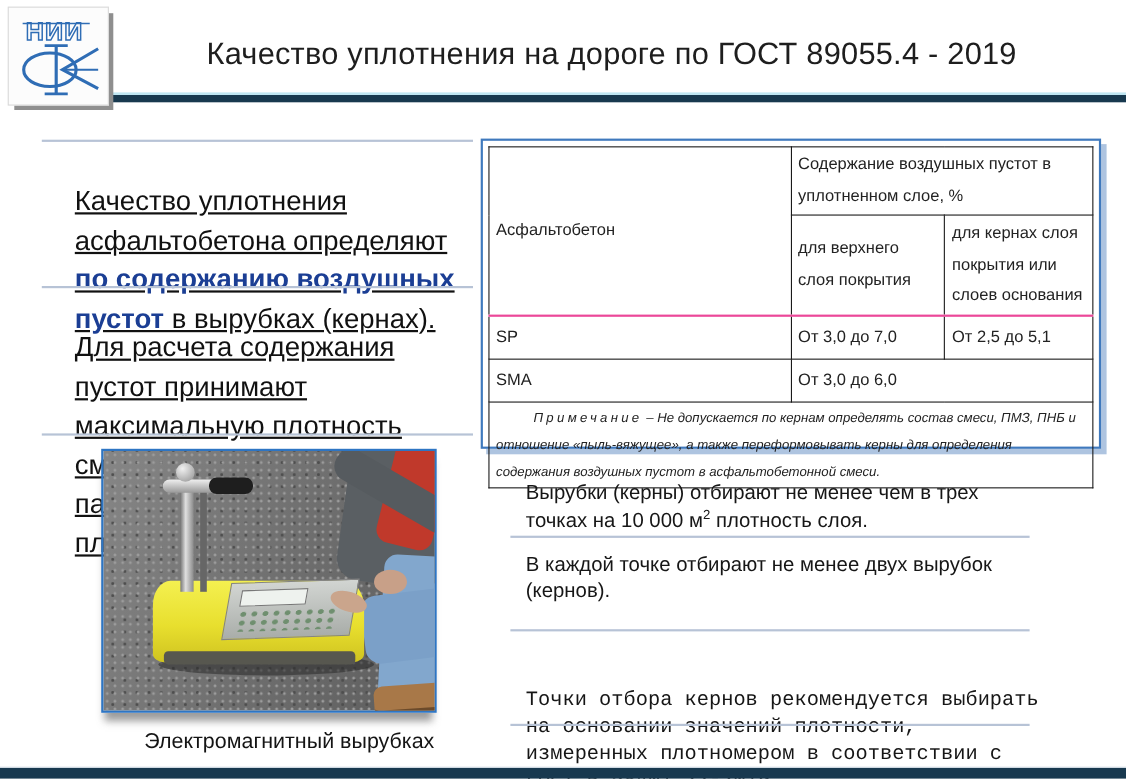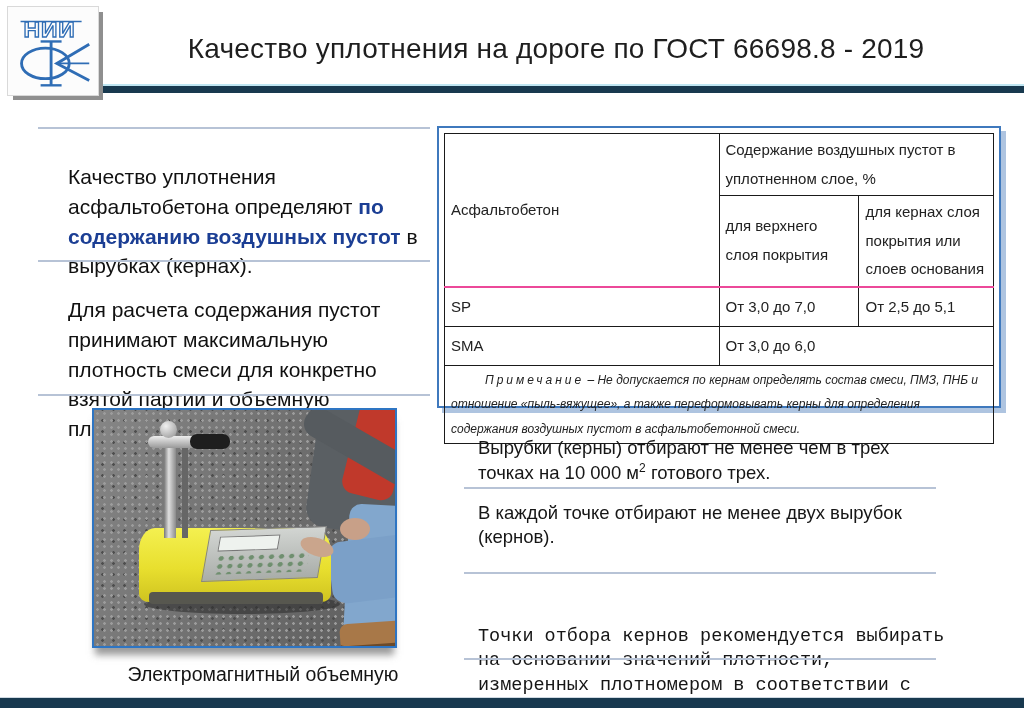--- a/index.html
+++ b/index.html
@@ -30,21 +30,21 @@
   }
   
   .hr{position:absolute;height:2px;background:#b7c3d6;}
   .hr-l1{left:38px;top:127px;width:392px;}
   .hr-l2{left:38px;top:260px;width:392px;}
   .hr-l3{left:38px;top:394px;width:392px;}
   .hr-r1{left:464px;top:487px;width:472px;}
   .hr-r2{left:464px;top:572px;width:472px;}
   .hr-r3{left:464px;top:658px;width:472px;}
   
-  .ltext{position:absolute;left:68px;width:352px;font-size:21px;line-height:1.42;color:#111;}
+  .ltext{position:absolute;left:68px;width:352px;font-size:25px;line-height:1.42;color:#111;text-decoration:underline;}
   .lblock1{top:141px;}
   .lblock2{top:274px;}
   .hl{color:#1b3e94;font-weight:bold;}
   
   .tbl-frame{
     position:absolute;left:437px;top:126px;width:564px;height:282px;
     background:#fff;border:2px solid #3f79bd;box-sizing:border-box;
     padding:5px;box-shadow:5px 5px 0 0 rgba(108,148,198,0.55);
   }
   table.spec{
@@ -116,21 +116,21 @@
     <text x="13" y="28" font-size="24" font-weight="bold" fill="none" stroke="#2f6db5" stroke-width="1.4" letter-spacing="1">НИИ</text>
     <line x1="10" y1="12" x2="74" y2="12" stroke="#2f6db5" stroke-width="1.5"></line>
     <ellipse cx="36" cy="56" rx="25" ry="16" fill="none" stroke="#2f6db5" stroke-width="3"></ellipse>
     <line x1="42" y1="33" x2="42" y2="79" stroke="#2f6db5" stroke-width="3"></line>
     <line x1="31" y1="33" x2="53" y2="33" stroke="#2f6db5" stroke-width="2.5"></line>
     <line x1="31" y1="79" x2="53" y2="79" stroke="#2f6db5" stroke-width="2.5"></line>
     <polyline points="82,36 48,56 82,74" fill="none" stroke="#2f6db5" stroke-width="3"></polyline>
     <line x1="48" y1="56" x2="82" y2="56" stroke="#2f6db5" stroke-width="2"></line>
   </svg>
 </div>
-<div class="slide-title">Качество уплотнения на дороге по ГОСТ 66698.8 - 2019</div>
+<div class="slide-title">Качество уплотнения на дороге по ГОСТ 89055.4 - 2019</div>
 <div class="header-rule"></div>
 
 <div class="hr hr-l1"></div>
 <p class="ltext lblock1"><span>Качество уплотнения асфальтобетона определяют </span><span class="hl">по содержанию воздушных пустот</span><span> в вырубках (кернах).</span></p>
 <div class="hr hr-l2"></div>
 <p class="ltext lblock2">Для расчета содержания пустот принимают максимальную плотность смеси для конкретно взятой партии и объемную плотность керна.</p>
 <div class="hr hr-l3"></div>
 
 <div class="tbl-frame">
   <table class="spec">
@@ -157,21 +157,21 @@
       <td class="name">SMA</td>
       <td colspan="2">От 3,0 до 6,0</td>
     </tr>
     <tr>
       <td colspan="3" class="note"><span class="note-label">Примечание</span><span> – Не допускается по кернам определять состав смеси, ПМЗ, ПНБ и отношение «пыль-вяжущее», а также переформовывать керны для определения содержания воздушных пустот в асфальтобетонной смеси.</span></td>
     </tr>
   </tbody>
     </table>
 </div>
 
-<p class="rtext rblock1"><span>Вырубки (керны) отбирают не менее чем в трех точках на 10 000 м</span><sup>2</sup><span> готового трех.</span></p>
+<p class="rtext rblock1"><span>Вырубки (керны) отбирают не менее чем в трех точках на 10 000 м</span><sup>2</sup><span> плотность слоя.</span></p>
 <div class="hr hr-r1"></div>
 <p class="rtext rblock2">В каждой точке отбирают не менее двух вырубок (кернов).</p>
 <div class="hr hr-r2"></div>
 <p class="rtext rblock3">Точки отбора кернов рекомендуется выбирать на основании значений плотности, измеренных плотномером в соответствии с ГОСТ Р 58401.22-2019</p>
 <div class="hr hr-r3"></div>
 
 <div class="photo">
   <div class="p-torso"></div>
   <div class="p-scarf"></div>
   <div class="p-jean-shin"></div>
@@ -186,15 +186,15 @@
   </div>
   <div class="dev-pole2"></div>
   <div class="dev-pole"></div>
   <div class="dev-handle"></div>
   <div class="dev-grip"></div>
   <div class="dev-knob"></div>
   <div class="p-arm"></div>
   <div class="p-hand"></div>
   <div class="p-hand2"></div>
 </div>
-<div class="photo-caption">Электромагнитный объемную</div>
+<div class="photo-caption">Электромагнитный вырубках</div>
 
 <div class="footer-bar"></div>
 
 </body></html>

